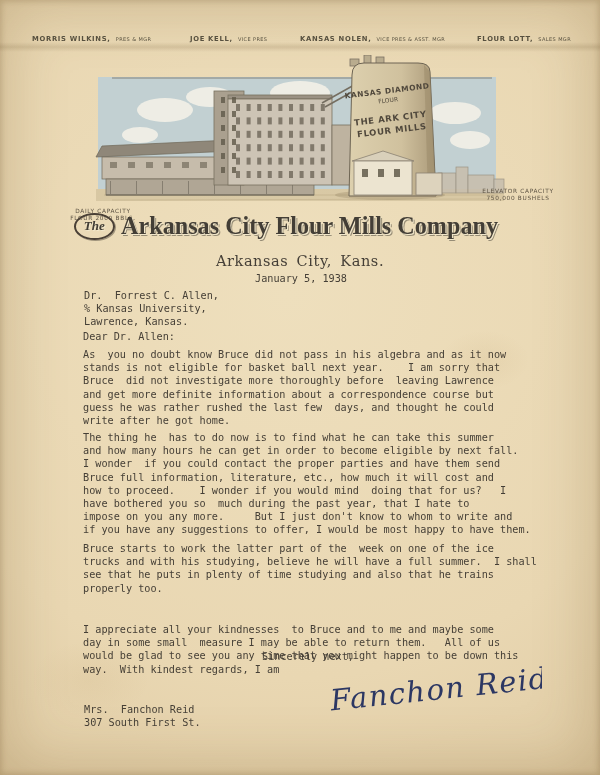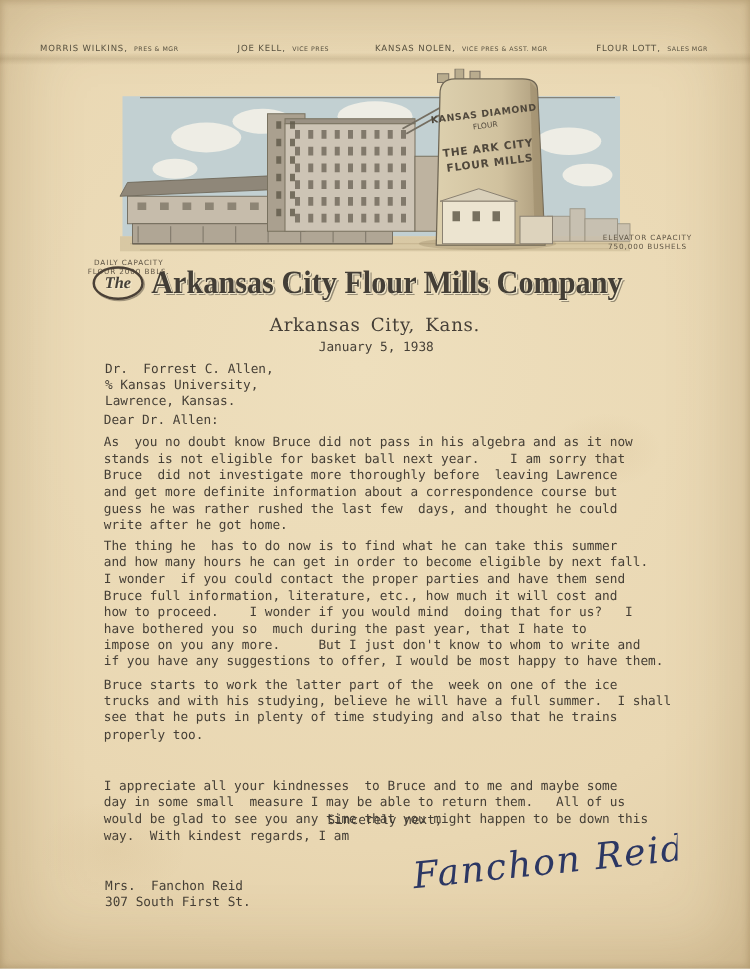--- a/index.html
+++ b/index.html
@@ -5,21 +5,21 @@
   html,body{margin:0;padding:0;}
   #page{
     position:relative;width:600px;height:775px;overflow:hidden;
     background:
       radial-gradient(ellipse 120% 90% at 48% 38%, #eedfbd 0%, #e9d7b2 55%, #ddc8a0 92%, #d2bc92 100%);
     box-shadow: inset 0 0 55px 12px rgba(120,88,38,0.22), inset 0 0 6px 1px rgba(100,70,30,0.25);
     font-family:"DejaVu Sans", sans-serif;
   }
   .abs{position:absolute;}
   .officer{white-space:nowrap;color:#57503f;}
-  .officer .nm{font-size:6.8px;letter-spacing:.7px;font-weight:normal;}
+  .officer .nm{font-size:6.8px;letter-spacing:.7px;font-weight:bold;}
   .officer .tl{font-size:5px;letter-spacing:.4px;}
   .crease{left:0;top:42px;width:600px;height:10px;
     background:linear-gradient(to bottom, rgba(100,78,40,0) 0%, rgba(100,78,40,0.16) 50%, rgba(100,78,40,0) 100%);}
   .stain{border-radius:50%;pointer-events:none;}
   .cap{font-size:5.8px;letter-spacing:.7px;line-height:7.4px;color:#5e5444;text-align:center;white-space:pre;}
   .logo-row{left:0;top:211px;width:600px;display:flex;justify-content:center;align-items:center;gap:6px;}
   .logo-the{font-family:"Liberation Serif", serif;font-style:italic;font-weight:bold;font-size:13px;
     color:#433e36;border:2px solid #4a4036;border-radius:50%;padding:3px 8px 4px 8px;
     text-shadow:1px 1px 0 #f2e8cc; box-shadow:1px 1px 0 rgba(85,78,64,.5);}
   .logo-main{font-family:"Liberation Serif", serif;font-weight:bold;font-size:26px;color:#433e36;

